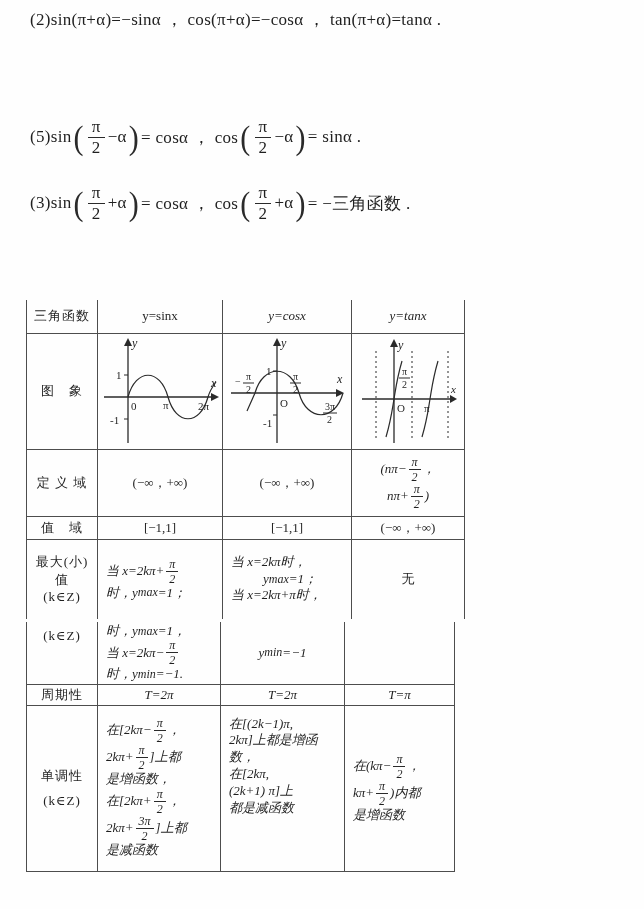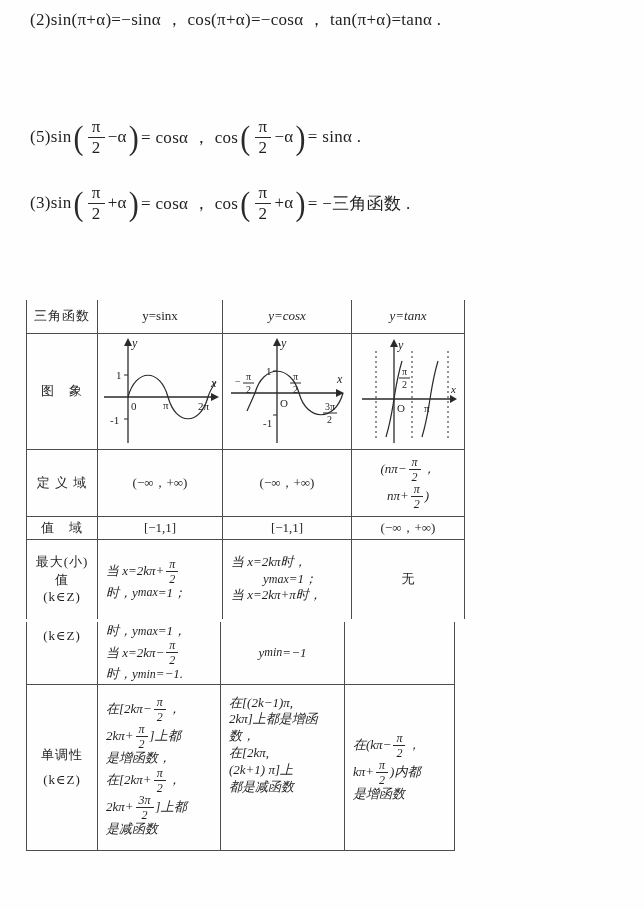--- a/index.html
+++ b/index.html
@@ -270,20 +270,26 @@
       </td>
       <td class="math small">
         <div class="fline center">
               <span>y</span>
               <sub>min</sub>
               <span>=−1</span>
             </div>
       </td>
       <td></td>
     </tr>
+    <tr style="height:17px">
+      <td class="lab">周期性</td>
+      <td class="math" style="font-style:italic">T=2π</td>
+      <td class="math" style="font-style:italic">T=2π</td>
+      <td class="math" style="font-style:italic">T=π</td>
+    </tr>
     <tr style="height:166px">
       <td class="lab">
         <div>单调性</div>
         <div style="margin-top:8px">(k∈Z)</div>
       </td>
       <td class="math small leftcell">
         <div class="fline">
               <span>在[2kπ−</span>
               <span class="cellfrac">
                 <span class="num">π</span>

